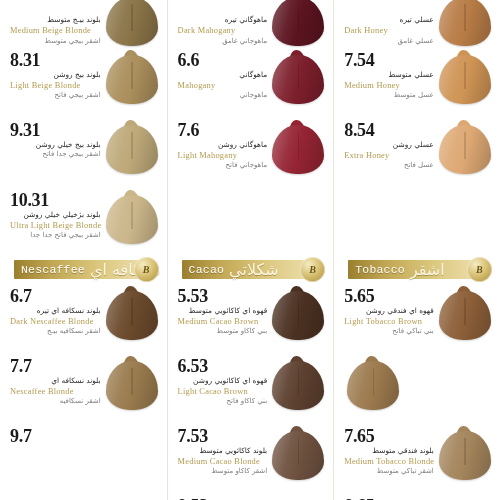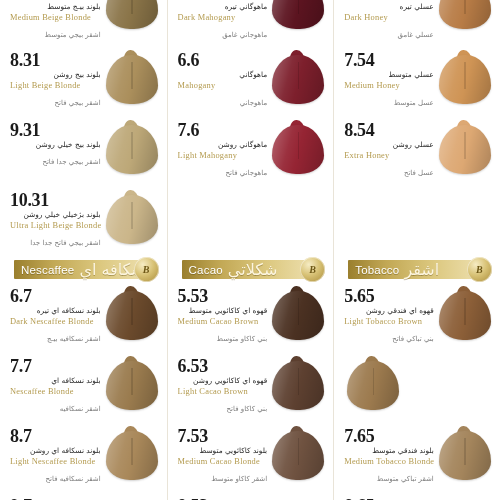--- a/index.html
+++ b/index.html
@@ -33,21 +33,21 @@
     position:relative;
     height:19px;
     margin:4px 14px 3px 14px;
     background:linear-gradient(90deg,#9a7f2e 0%, #c2a855 28%, #dcc87f 62%, #efe2b4 100%);
     border-radius:1px;
     display:flex;
     align-items:center;
     overflow:visible;
   }
   .banner .en{
-    font-family:Liberation Sans, sans-serif;
+    font-family:Liberation Mono, monospace;
     font-size:11.5px;
     color:#ffffff;
     font-weight:400;
     letter-spacing:.2px;
     margin-left:7px;
     text-shadow:0 1px 0 rgba(90,70,15,.45);
     white-space:nowrap;
   }
   .banner .ar{
     font-family:"DejaVu Sans",sans-serif;
@@ -74,21 +74,21 @@
   .shade{
     display:flex;
     align-items:flex-start;
     height:70px;
     padding:3px 6px 0 10px;
     box-sizing:border-box;
     position:relative;
   }
   .shade.clipped-top{
     height:46px;
-    align-items:flex-start;
+    align-items:flex-end;
     padding-top:0;
   }
   .shade.clipped-bottom{
     height:40px;
     overflow:hidden;
   }
   .txt{
     flex:1 1 auto;
     min-width:0;
     padding-top:2px;
@@ -124,21 +124,20 @@
   .ar2{
     font-family:"DejaVu Sans",sans-serif;
     font-size:7px;
     color:#7d7d7d;
     direction:rtl;
     text-align:right;
     line-height:1.35;
     padding-right:2px;
     white-space:nowrap;
     overflow:hidden;
-    margin-top:8px;
   }
 
   
   .swatch-wrap{
     flex:0 0 auto;
     width:58px;
     display:flex;
     justify-content:center;
     padding-top:6px;
   }
@@ -274,35 +273,20 @@
         </div>
         <div class="swatch-wrap">
           <div class="swatch">
             <div class="peak" style="background: rgb(154, 123, 78);"></div>
             <div class="blob" style="background: rgb(154, 123, 78);"></div>
             <div class="crease"></div>
           </div>
         </div>
       </div>
 
-      <div class="shade">
-        <div class="txt">
-          <div class="code">8.7</div>
-          <div class="ar1">بلوند نسكافه اي روشن</div>
-          <div class="en1">Light Nescaffee Blonde</div>
-          <div class="ar2">اشقر نسكافيه فاتح</div>
-        </div>
-        <div class="swatch-wrap">
-          <div class="swatch">
-            <div class="peak" style="background: rgb(169, 136, 90);"></div>
-            <div class="blob" style="background: rgb(169, 136, 90);"></div>
-            <div class="crease"></div>
-          </div>
-        </div>
-      </div>
 
       <div class="shade clipped-bottom">
         <div class="txt">
           <div class="code">9.7</div>
         </div>
         <div class="swatch-wrap"></div>
       </div>
     </div>
 
     <div class="col divider">

